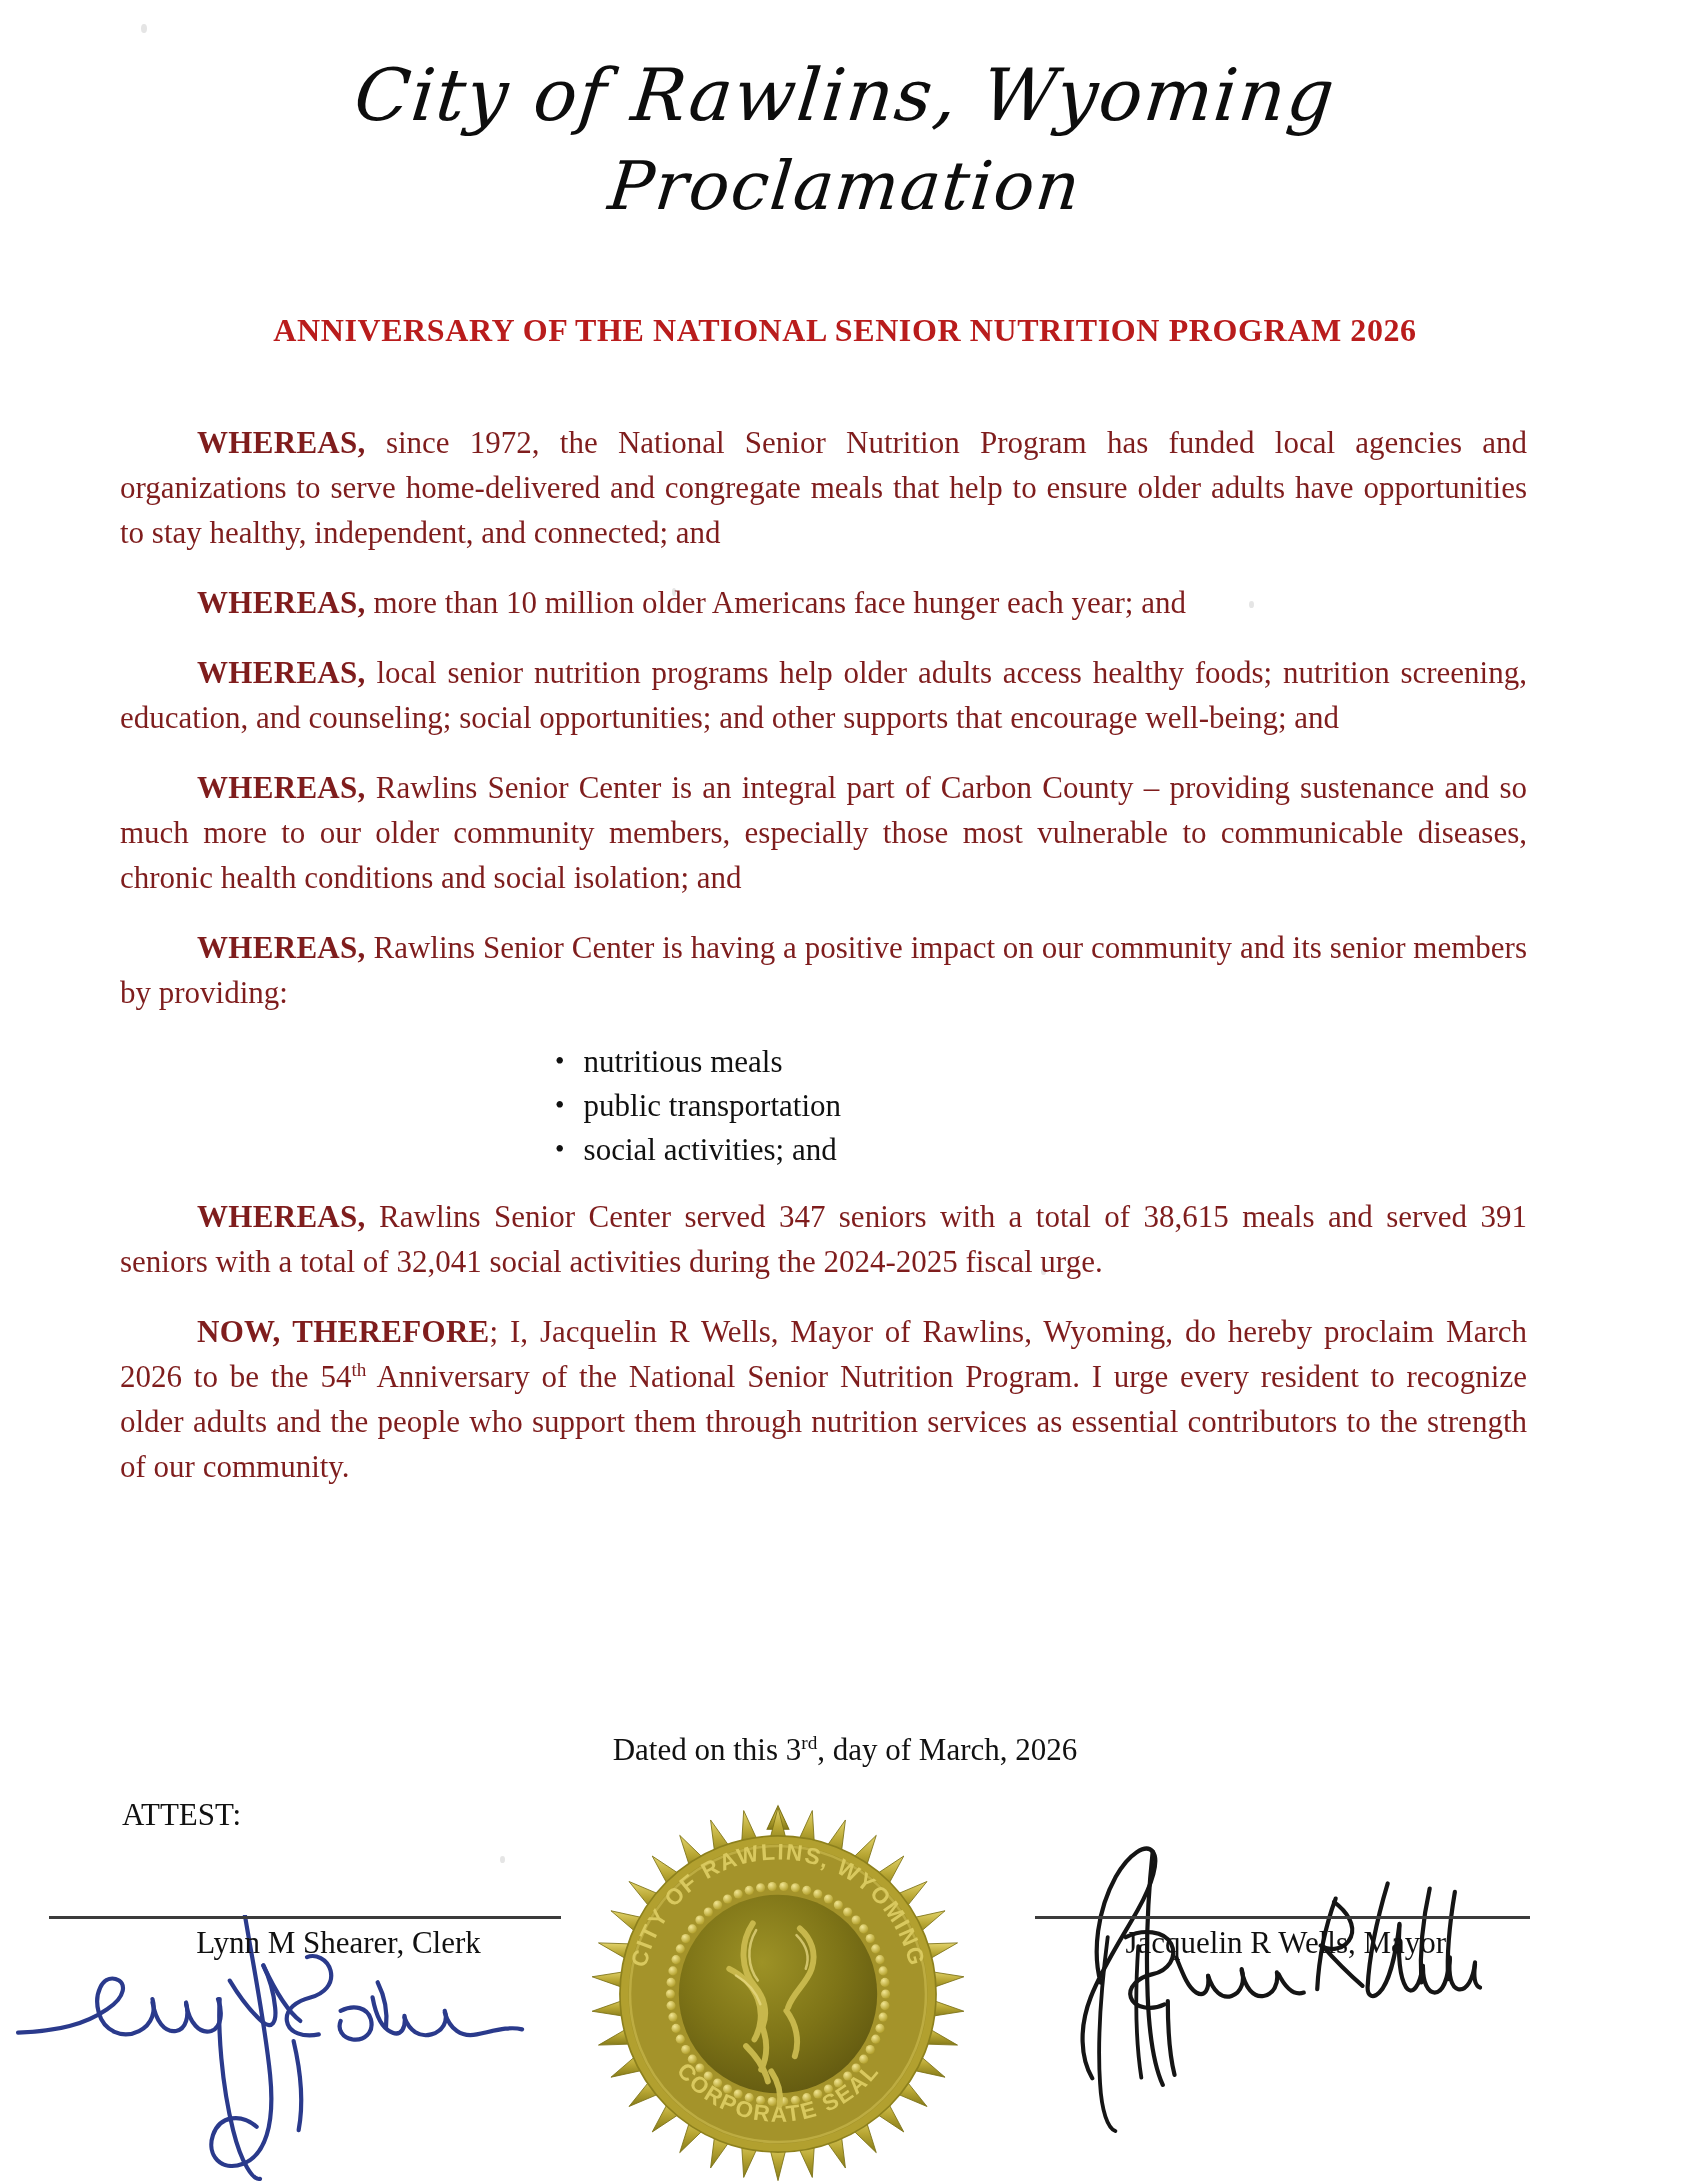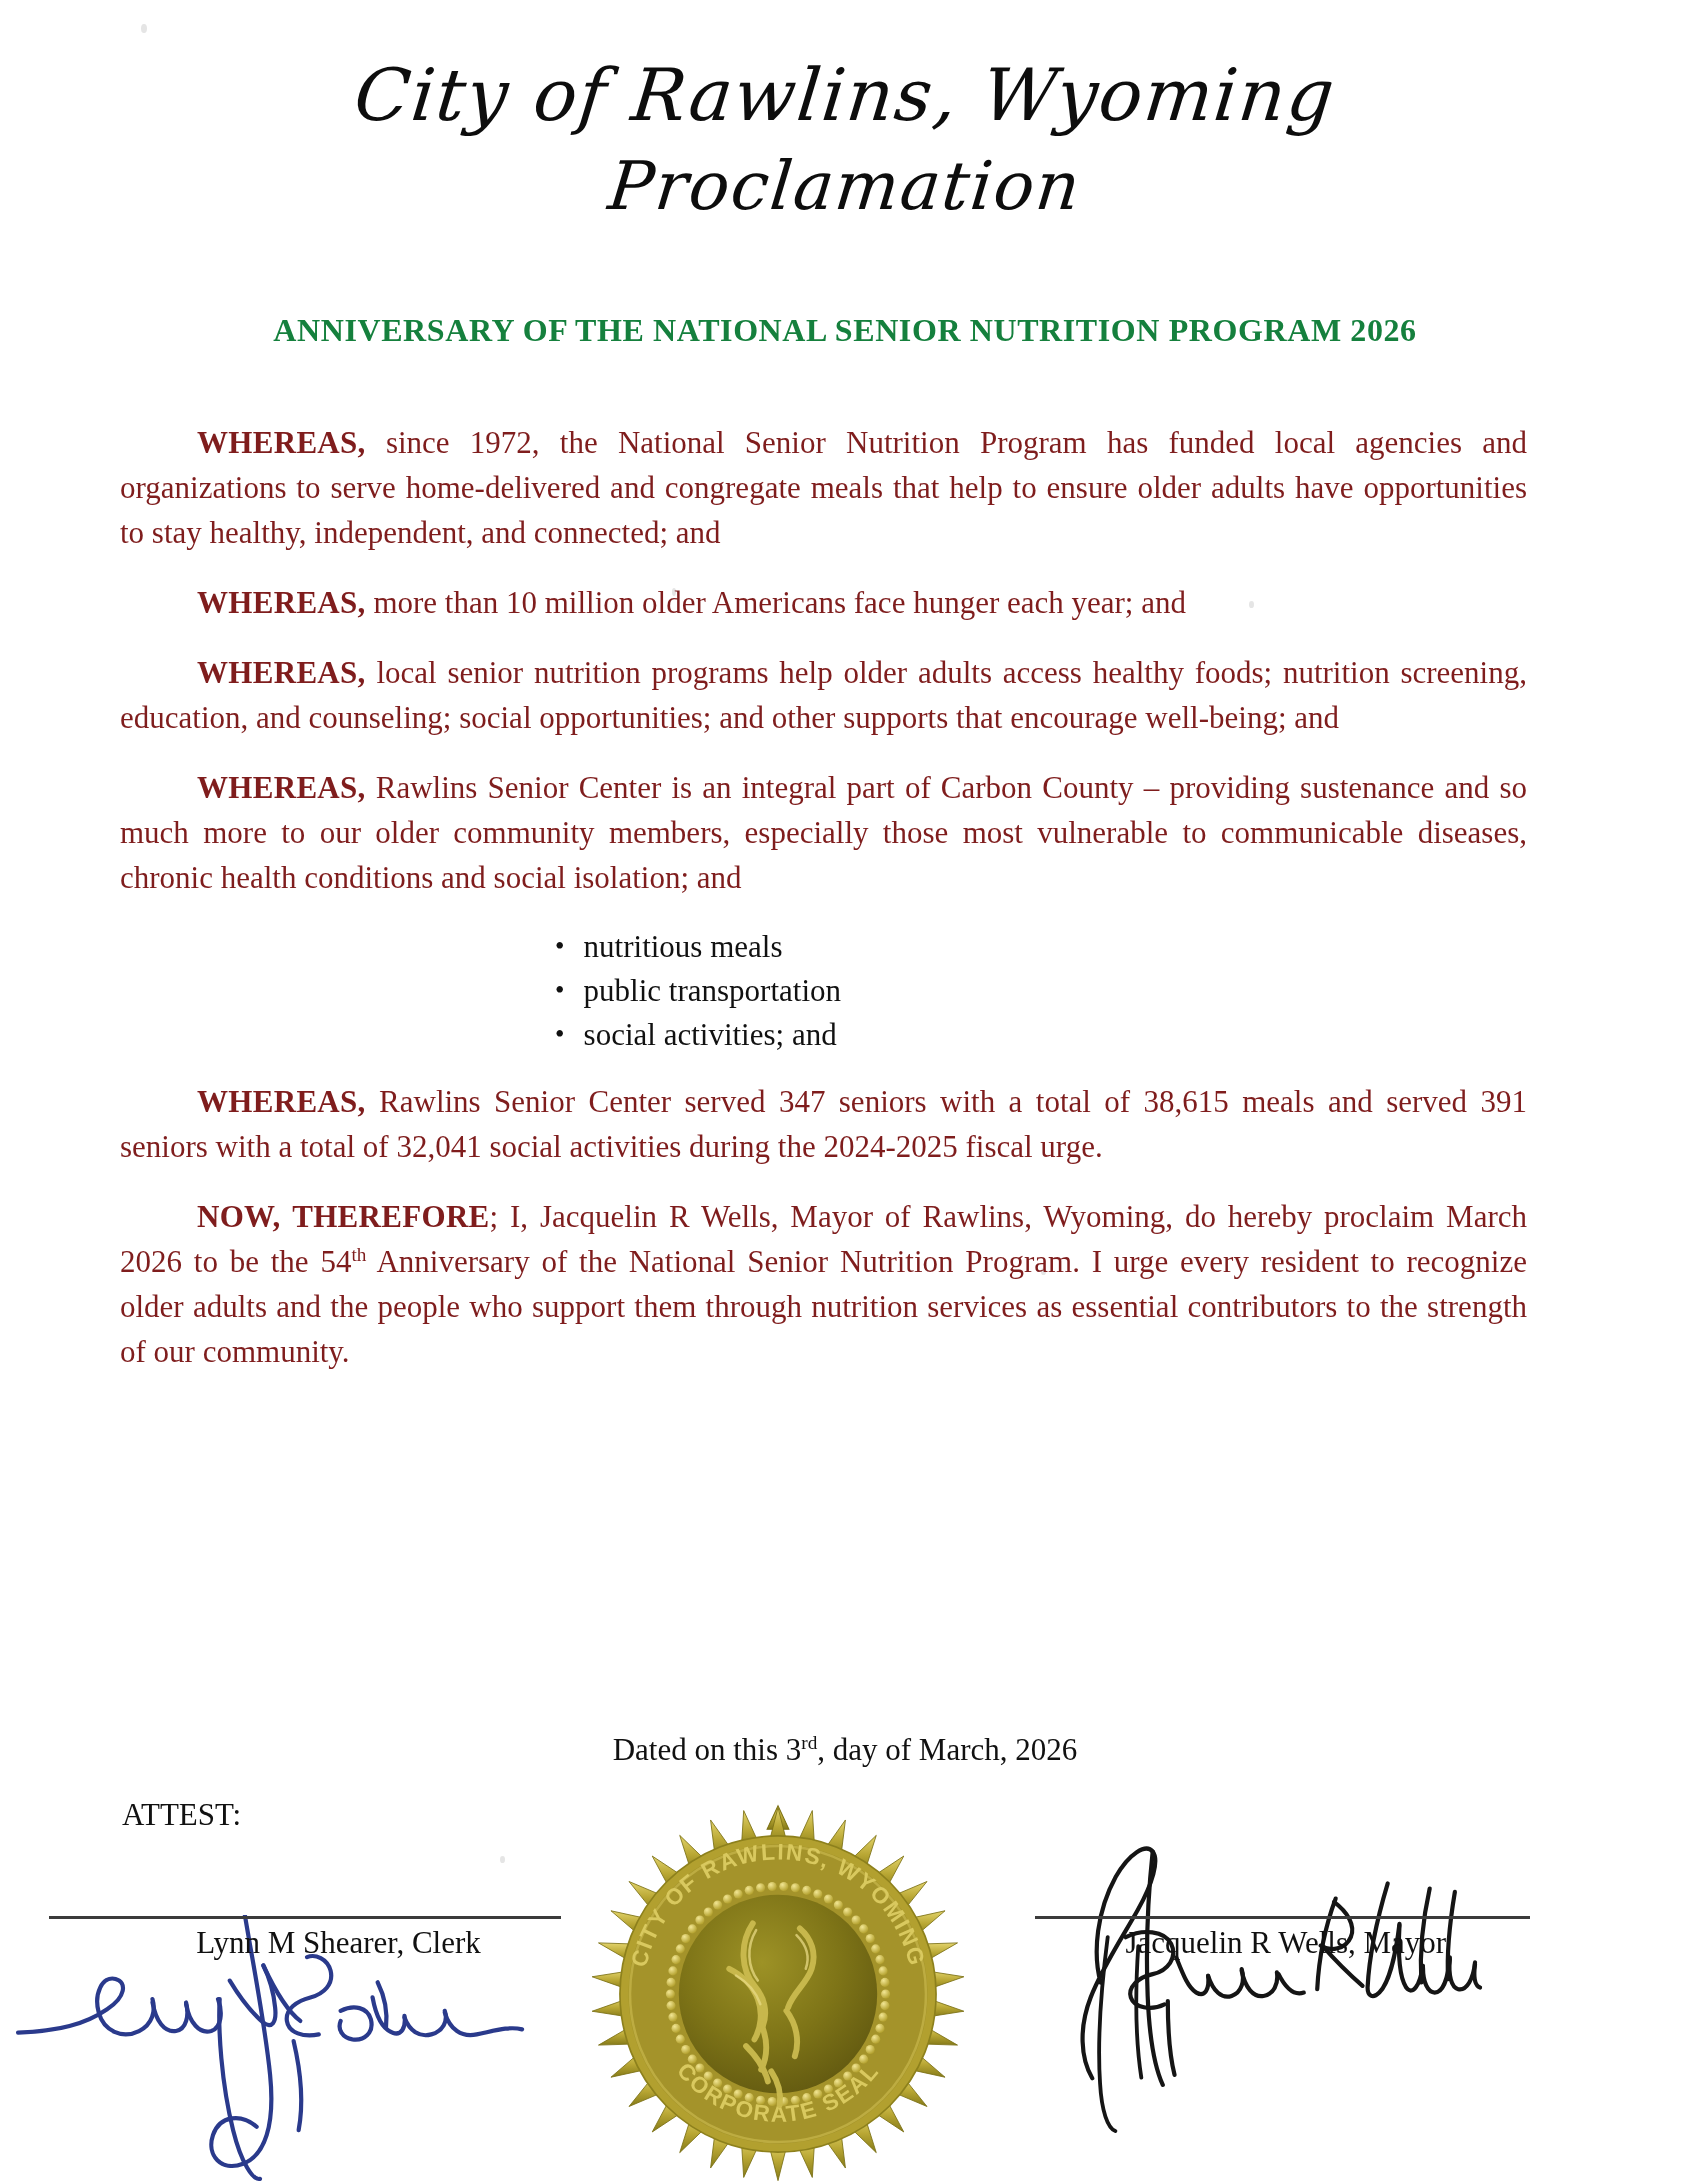--- a/index.html
+++ b/index.html
@@ -58,21 +58,21 @@
 
   .doc-title {
     position: absolute;
     top: 312px;
     left: 0;
     width: 1690px;
     text-align: center;
     font-weight: bold;
     font-size: 32px;
     letter-spacing: 0.6px;
-    color: #15803d;
+    color: #b91c1c;
   }
 
   .body-area {
     position: absolute;
     top: 420px;
     left: 120px;
     width: 1407px;
   }
 
   p.para {
@@ -198,20 +198,23 @@
     </p>
 
     <p class="para">
       <span class="lead">WHEREAS,</span><span> local senior nutrition programs help older adults access healthy foods; nutrition screening, education, and counseling; social opportunities; and other supports that encourage well-being; and</span>
     </p>
 
     <p class="para">
       <span class="lead">WHEREAS,</span><span> Rawlins Senior Center is an integral part of Carbon County – providing sustenance and so much more to our older community members, especially those most vulnerable to communicable diseases, chronic health conditions and social isolation; and</span>
     </p>
 
+    <p class="para">
+      <span class="lead">WHEREAS,</span><span> Rawlins Senior Center is having a positive impact on our community and its senior members by providing:</span>
+    </p>
 
     <ul class="bullets">
       <li>nutritious meals</li>
       <li>public transportation</li>
       <li>social activities; and</li>
     </ul>
 
     <p class="para">
       <span class="lead">WHEREAS,</span><span> Rawlins Senior Center served </span><span>347</span><span> seniors with a total of </span><span>38,615</span><span> meals and served </span><span>391</span><span> seniors with a total of </span><span>32,041</span><span> social activities during the </span><span>2024-2025</span><span> fiscal urge.</span>
     </p>

